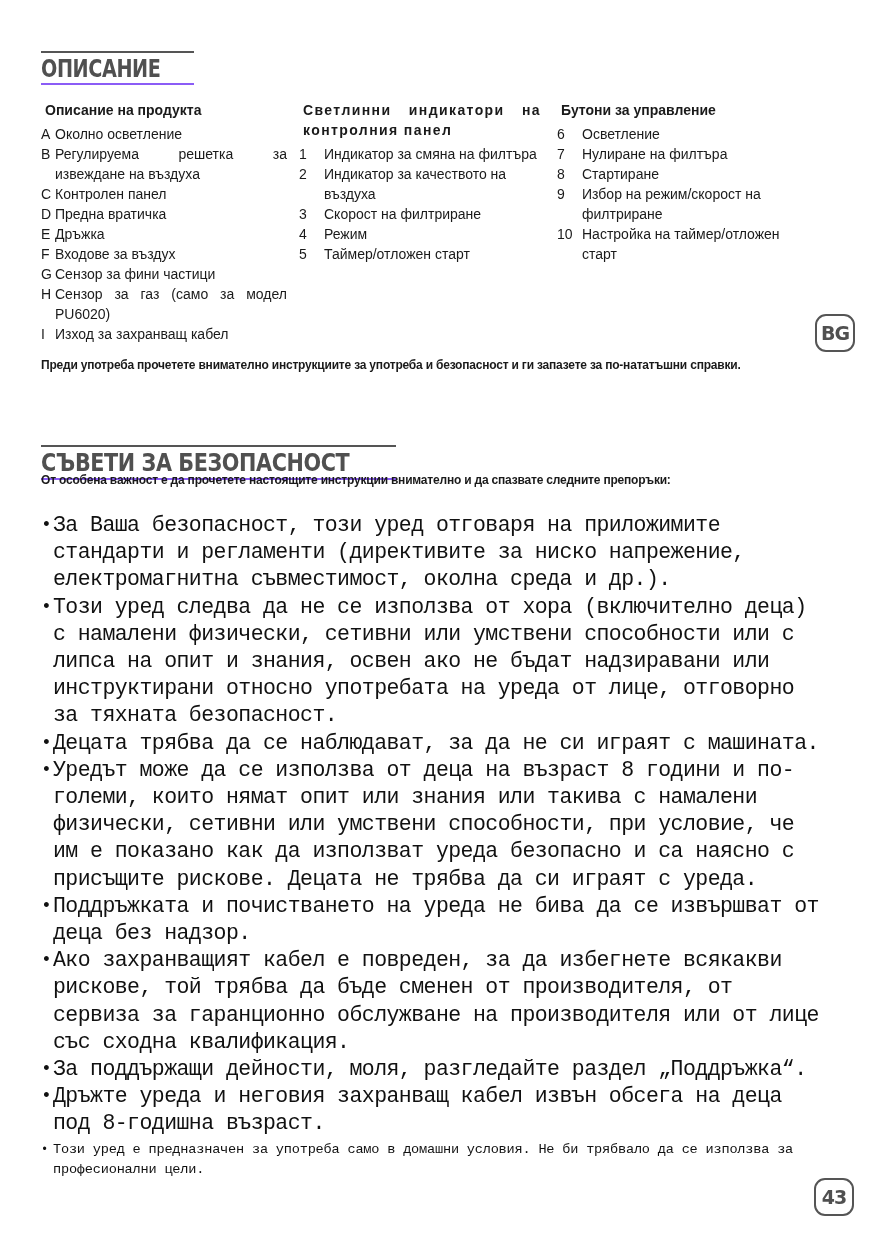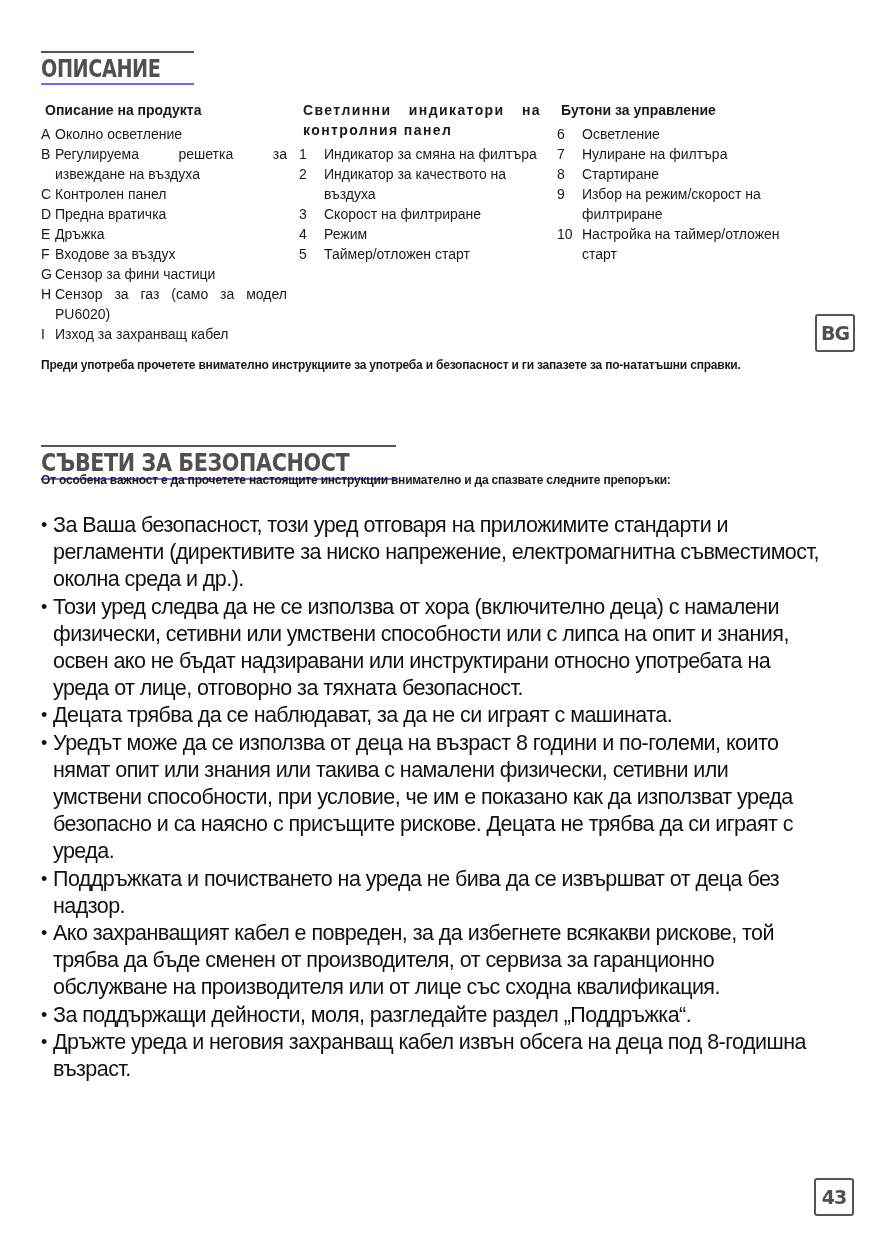--- a/index.html
+++ b/index.html
@@ -28,36 +28,36 @@
   #col1 { left: 41px; width: 246px; }
   #col1 .key { width: 14px; }
   #col1 .text { text-align: justify; }
   #col2 { left: 299px; width: 246px; }
   #col2 h3 { text-align: justify; text-align-last: left; letter-spacing: 1.4px; }
   #col2 .key, #col3 .key { width: 25px; }
   #col3 { left: 557px; width: 250px; }
 
   .badge {
     position: absolute; width: 40px; height: 38px; border: 2px solid #555;
-    border-radius: 3px; box-sizing: border-box; color: #505050;
+    border-radius: 11px; box-sizing: border-box; color: #505050;
     font-weight: bold; font-family: "DejaVu Sans", sans-serif;
     display: flex; align-items: center; justify-content: center;
     font-size: 19px; letter-spacing: -1px;
   }
   #badge-lang { left: 815px; top: 314px; }
   #badge-page { left: 814px; top: 1178px; }
 
   .note {
     position: absolute; left: 41px; width: 770px; font-weight: bold;
     font-size: 12px; line-height: 21px; letter-spacing: -0.2px;
   }
   #note-before { top: 355px; }
   #note-important { top: 470px; }
 
-  #bullets { position: absolute; left: 41px; top: 512px; width: 780px; margin: 0; padding: 0; list-style: none; }
+  #bullets { position: absolute; left: 41px; top: 512px; width: 780px; margin: 0; padding: 0; list-style: none; font-family: Liberation Mono, monospace; }
   #bullets li { position: relative; padding-left: 12px; font-size: 21.5px; line-height: 27.2px; letter-spacing: -0.55px; color: #111; }
   #bullets li::before { content: "•"; position: absolute; left: 0; top: 0; font-size: 18px; }
   #bullets li.small { font-size: 13.6px; line-height: 20.5px; letter-spacing: -0.2px; margin-top: 2px; }
   #bullets li.small::before { font-size: 12px; }
   #bullets li .t { display: block; }
 </style>
 </head>
 <body>
 
 <h1 id="title-desc" class="section-title"><span>ОПИСАНИЕ</span></h1>
@@ -176,15 +176,18 @@
     </li>
   <li>
       <span class="t">Ако захранващият кабел е повреден, за да избегнете всякакви рискове, той трябва да бъде сменен от производителя, от сервиза за гаранционно обслужване на производителя или от лице със сходна квалификация.</span>
     </li>
   <li>
       <span class="t">За поддържащи дейности, моля, разгледайте раздел „Поддръжка“.</span>
     </li>
   <li>
       <span class="t">Дръжте уреда и неговия захранващ кабел извън обсега на деца под 8-годишна възраст.</span>
     </li>
+  <li class="small">
+      <span class="t">Този уред е предназначен за употреба само в домашни условия. Не би трябвало да се използва за професионални цели.</span>
+    </li>
 </ul>
 
 <div id="badge-page" class="badge">43</div>
 
 </body></html>

